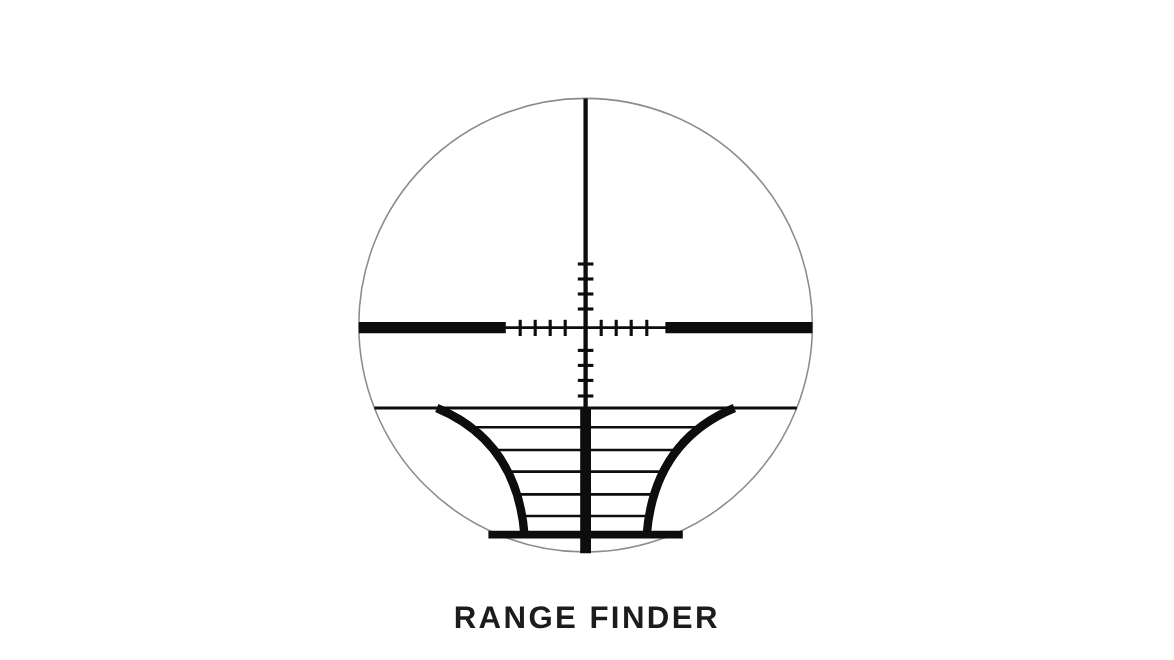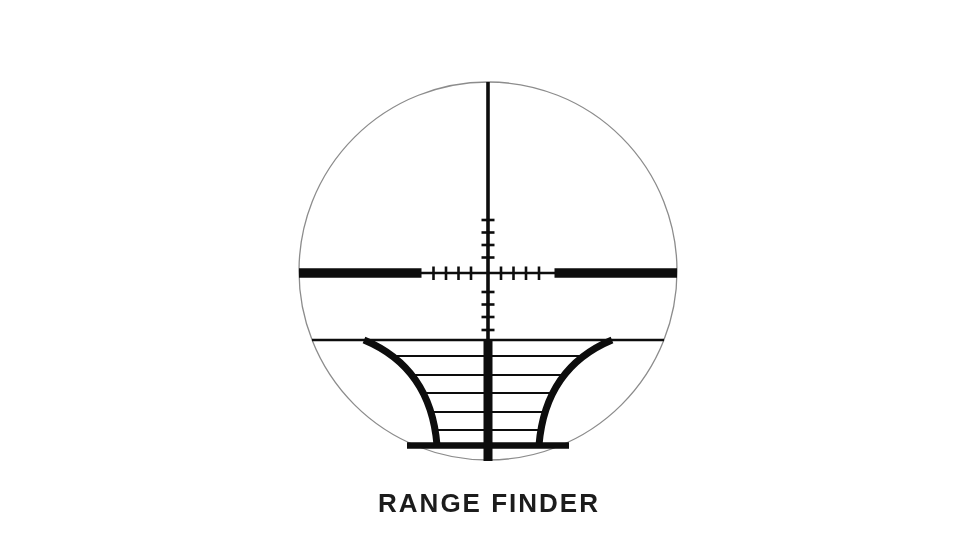--- a/index.html
+++ b/index.html
@@ -29,21 +29,21 @@
     fill: none;
   }
   .ring {
     stroke: var(--color-scope_ring, #8c8c8c);
     fill: none;
   }
   .caption {
     position: absolute;
     left: 0;
     right: 0;
-    top: 488px;
+    top: 499px;
     text-align: center;
     font-size: 26px;
     font-weight: 700;
     letter-spacing: 2px;
     color: var(--color-caption_text, #1c1c1c);
     user-select: none;
   }
 </style>
 </head>
 <body>

